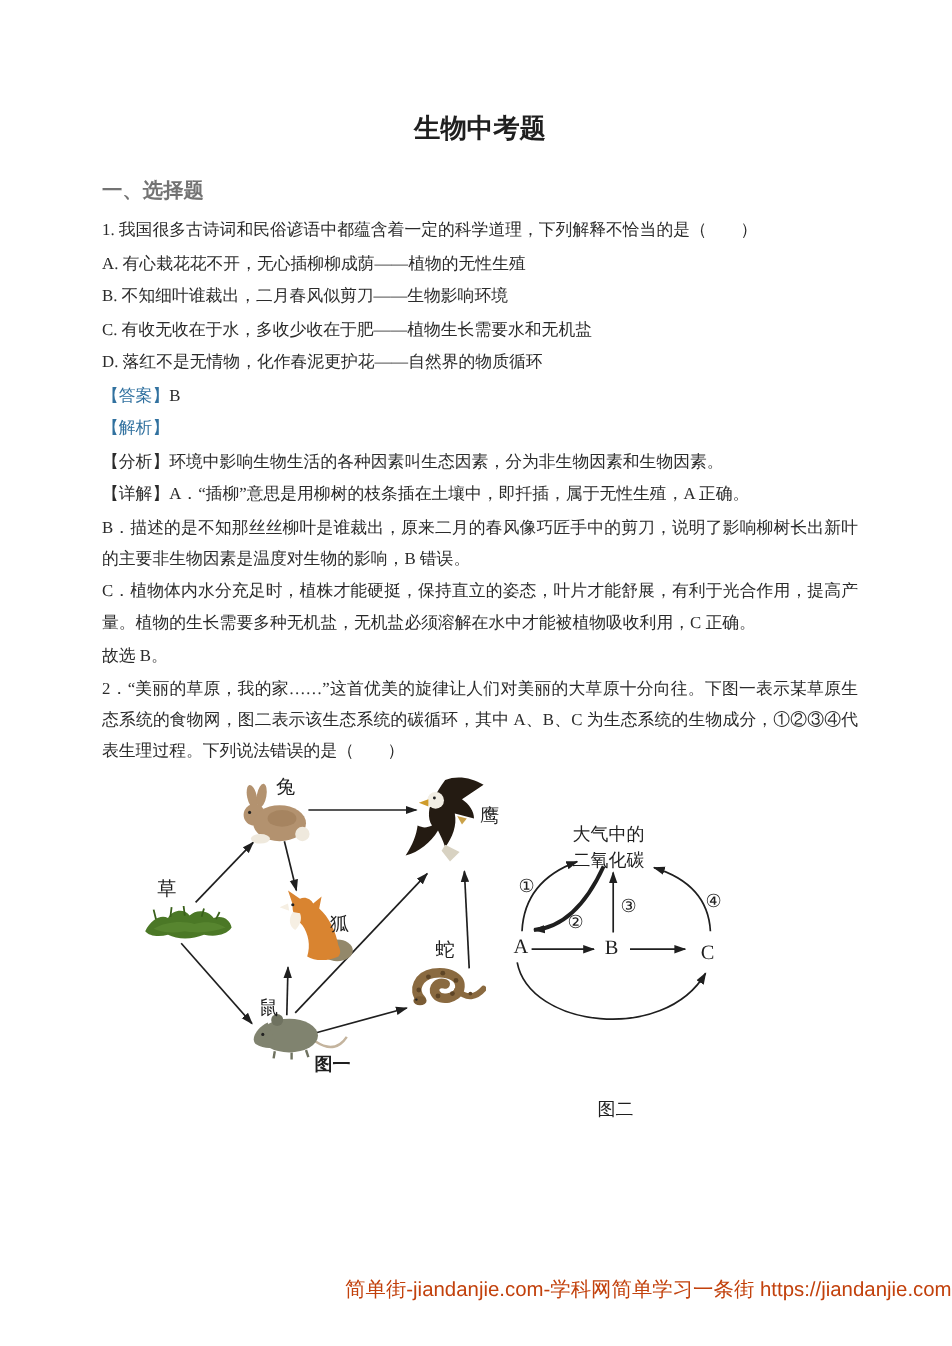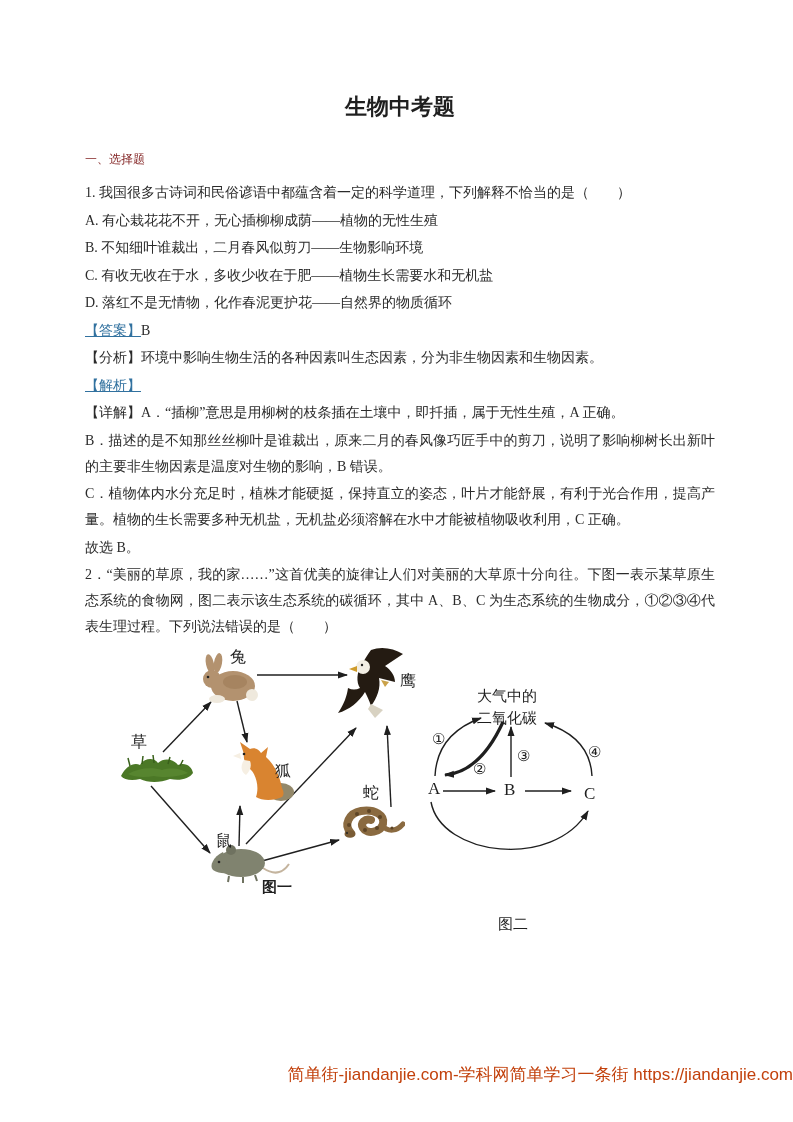--- a/index.html
+++ b/index.html
@@ -20,33 +20,33 @@
   }
   .doc-title {
     text-align:center;
     font-size:22px;
     font-weight:bold;
     line-height:30px;
     margin-bottom:24px;
     color:#1f1f1f;
   }
   .section-heading {
-    font-size:12px;
-    font-weight:normal;
+    font-size:17px;
+    font-weight:bold;
     line-height:26px;
     margin-bottom:8px;
-    color:#7f1d1d;
+    color:#737373;
   }
   .para {
     font-size:14px;
     line-height:26px;
     margin:1.5px 0;
     text-align:justify;
   }
-  .blue { color:#31719f;text-decoration:underline; }
+  .blue { color:#31719f; }
   .figure {
     position:relative;
     width:630px; height:260px;
     margin-top:4px;
   }
   .figure svg.arrows {
     position:absolute; left:0; top:0;
     pointer-events:none;
   }
   .ill { position:absolute; }
@@ -99,22 +99,22 @@
     <h2 class="section-heading">一、选择题</h2>
 
     <p class="para">1. 我国很多古诗词和民俗谚语中都蕴含着一定的科学道理，下列解释不恰当的是（　　）</p>
     <p class="para">A. 有心栽花花不开，无心插柳柳成荫——植物的无性生殖</p>
     <p class="para">B. 不知细叶谁裁出，二月春风似剪刀——生物影响环境</p>
     <p class="para">C. 有收无收在于水，多收少收在于肥——植物生长需要水和无机盐</p>
     <p class="para">D. 落红不是无情物，化作春泥更护花——自然界的物质循环</p>
 
     <p class="para"><span class="blue">【答案】</span><span>B</span></p>
 
+    <p class="para blue">【解析】</p>
     <p class="para">【分析】环境中影响生物生活的各种因素叫生态因素，分为非生物因素和生物因素。</p>
-    <p class="para blue">【解析】</p>
 
     <p class="para">【详解】A．“插柳”意思是用柳树的枝条插在土壤中，即扦插，属于无性生殖，A 正确。</p>
     <p class="para">B．描述的是不知那丝丝柳叶是谁裁出，原来二月的春风像巧匠手中的剪刀，说明了影响柳树长出新叶的主要非生物因素是温度对生物的影响，B 错误。</p>
     <p class="para">C．植物体内水分充足时，植株才能硬挺，保持直立的姿态，叶片才能舒展，有利于光合作用，提高产量。植物的生长需要多种无机盐，无机盐必须溶解在水中才能被植物吸收利用，C 正确。</p>
     <p class="para">故选 B。</p>
 
     <p class="para">2．“美丽的草原，我的家……”这首优美的旋律让人们对美丽的大草原十分向往。下图一表示某草原生态系统的食物网，图二表示该生态系统的碳循环，其中 A、B、C 为生态系统的生物成分，①②③④代表生理过程。下列说法错误的是（　　）</p>
 
     <div class="figure">
 

